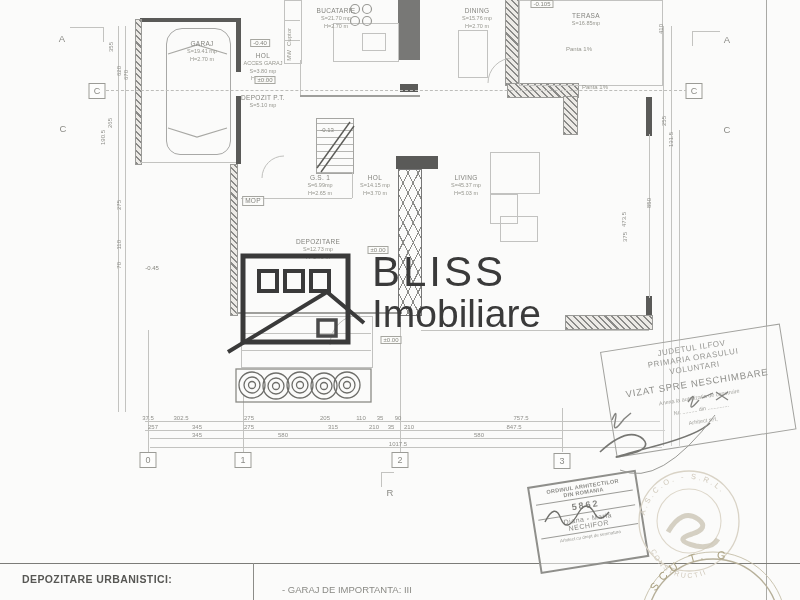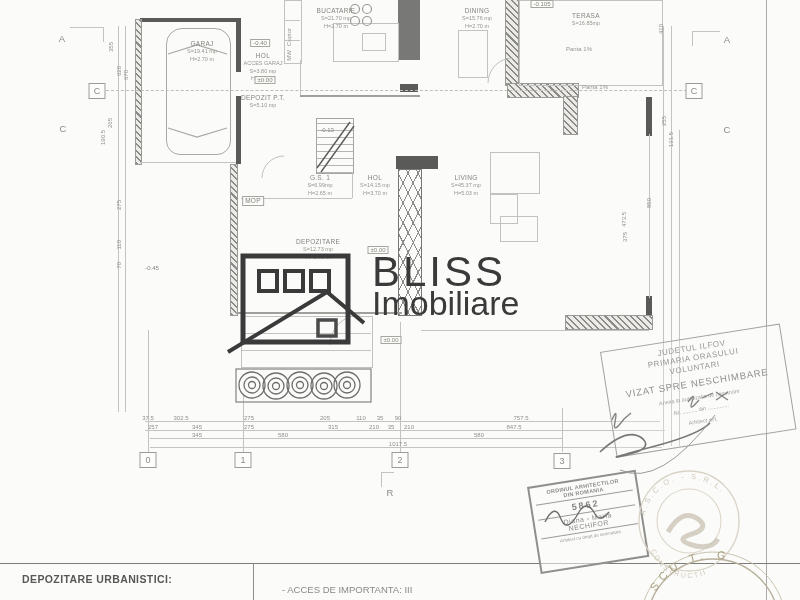--- a/index.html
+++ b/index.html
@@ -26,21 +26,21 @@
   .level{position:absolute;font-size:6px;color:#85857e;transform:translate(-50%,-50%);white-space:nowrap;z-index:3;}
   .level.boxed{border:1px solid #a6a6a0;padding:0 2px;background:rgba(252,252,250,.75);}
   .ann{position:absolute;font-size:6px;color:#97978f;white-space:nowrap;z-index:3;}
   .ann.rot{writing-mode:vertical-rl;transform:rotate(180deg);}
   .dim{position:absolute;font-size:6px;color:#90908b;transform:translateX(-50%);white-space:nowrap;z-index:3;}
   .vdim{position:absolute;font-size:6px;color:#90908b;writing-mode:vertical-rl;transform:rotate(180deg);white-space:nowrap;z-index:3;}
   .bubble{position:absolute;font-size:9.5px;color:#8b8b86;transform:translate(-50%,-50%);z-index:3;}
   .bubble.sq{border:1px solid #9b9b96;width:15px;height:14px;display:flex;align-items:center;justify-content:center;background:#fdfdfc;font-size:9px;}
   
   #wm-text1{position:absolute;left:372px;top:248px;font-size:42px;letter-spacing:3px;color:#3a3a3a;z-index:4;}
-  #wm-text2{position:absolute;left:372px;top:284px;font-size:34px;letter-spacing:0px;color:#3a3a3a;z-index:4;}
+  #wm-text2{position:absolute;left:372px;top:292px;font-size:39px;letter-spacing:0px;color:#3a3a3a;z-index:4;}
   
   .stamp{position:absolute;z-index:6;color:#989894;}
   #stamp-voluntari{left:600px;top:352px;width:180px;height:100px;border:1.6px solid #a2a29e;
     transform:rotate(-9deg);transform-origin:0 0;text-align:center;padding-top:5px;background:rgba(251,251,250,.25);}
   #stamp-voluntari .s1{font-size:8px;letter-spacing:.6px;line-height:1.25;}
   #stamp-voluntari .s2{font-size:9.5px;letter-spacing:.8px;margin-top:4px;color:#90908c;}
   #stamp-voluntari .s3{font-size:5.5px;margin-top:6px;color:#a3a39e;}
   #stamp-oar{left:527px;top:487px;width:106px;height:84px;border:2px solid #8f8f8b;
     transform:rotate(-9deg);transform-origin:0 0;text-align:center;background:rgba(251,251,250,.55);}
   #stamp-oar .o1{font-size:5.5px;font-weight:bold;letter-spacing:.3px;margin-top:3px;color:#8b8b87;}
@@ -342,15 +342,15 @@
       <circle cx="713" cy="625" r="73" stroke="#c4bda7" stroke-width="0.9" fill="none"></circle>
       <text font-size="11" fill="#aba283" letter-spacing="5" font-family="Liberation Sans, sans-serif">
         <textPath href="#caArc" startOffset="7%">SCU  T.  G</textPath>
       </text>
     </g>
   </svg>
 
   <div class="ln" style="left:0;top:563px;width:800px;height:1px;background:#7c7c78;z-index:5;"></div>
   <div class="ln" style="left:253px;top:563px;width:1px;height:37px;background:#8c8c88;z-index:5;"></div>
   <div class="ft" id="ft-title">DEPOZITARE URBANISTICI:</div>
-  <div class="ft" id="ft-i2">- ACCES DE IMPORTANTA: III</div>
+  <div class="ft" id="ft-i2">- GARAJ DE IMPORTANTA: III</div>
 
 </div>
 
 </body></html>

